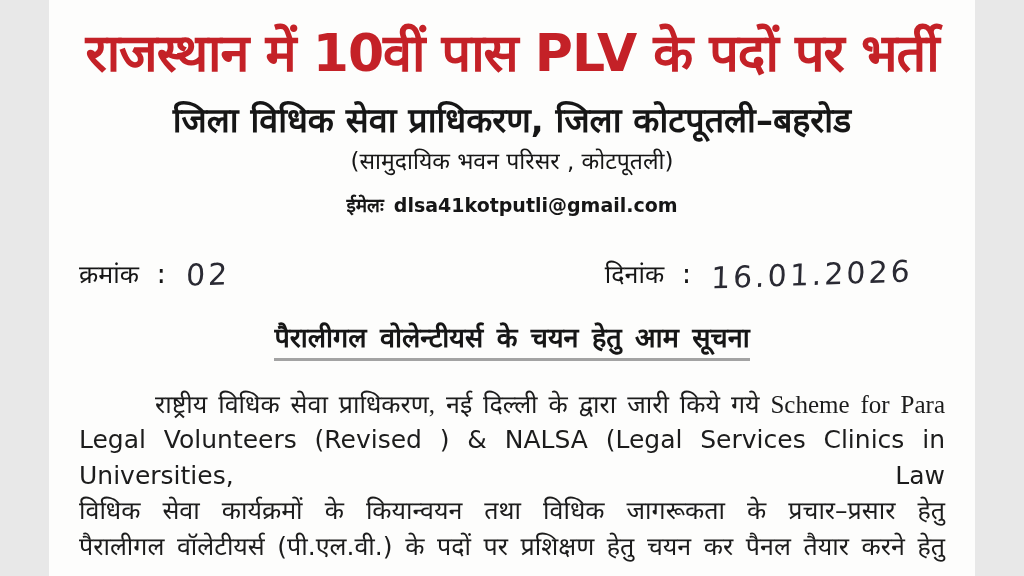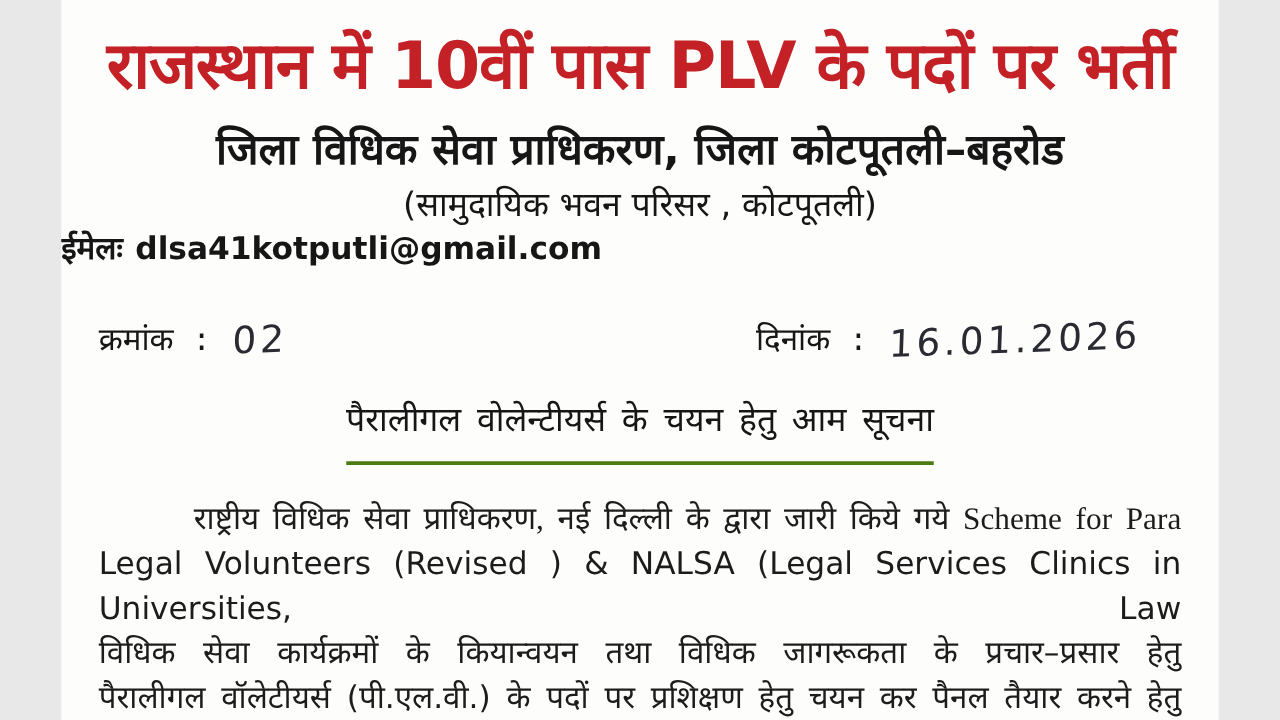--- a/index.html
+++ b/index.html
@@ -31,27 +31,28 @@
     margin-top: 14px;
     text-align: center;
     font-size: 34px;
     line-height: 1.25;
     font-weight: bold;
     white-space: nowrap;
   }
   .address-line {
     margin-top: 5px;
     text-align: center;
-    font-size: 27px;
+    font-size: 23px;
     line-height: 1.3;
     font-weight: 500;
   }
   .email-line {
-    margin-top: 1px;
-    font-size: 25px;
+    margin-top: 16px;
+    text-align: center;
+    font-size: 19px;
     line-height: 1.3;
     font-weight: bold;
   }
   .email-line .email-label { margin-right: 10px; }
   .meta-row {
     margin-top: 34px;
     padding: 0 62px 0 30px;
     display: flex;
     justify-content: space-between;
     align-items: center;
@@ -72,23 +73,23 @@
     margin-left: 12px;
     vertical-align: -2px;
   }
   .notice-title-wrap {
     margin-top: 22px;
     text-align: center;
   }
   .notice-title {
     display: inline-block;
     font-size: 27px;
-    font-weight: normal;
-    border-bottom: 3px solid #4d7c0f;
-    padding-bottom: 16px;
+    font-weight: bold;
+    border-bottom: 3px solid #a3a3a3;
+    padding-bottom: 3px;
     word-spacing: 4px;
   }
   .body-para {
     margin: 26px 30px 0 30px;
   }
   .para-line {
     font-size: 25px;
     line-height: 35.5px;
     text-align: justify;
     text-align-last: justify;

